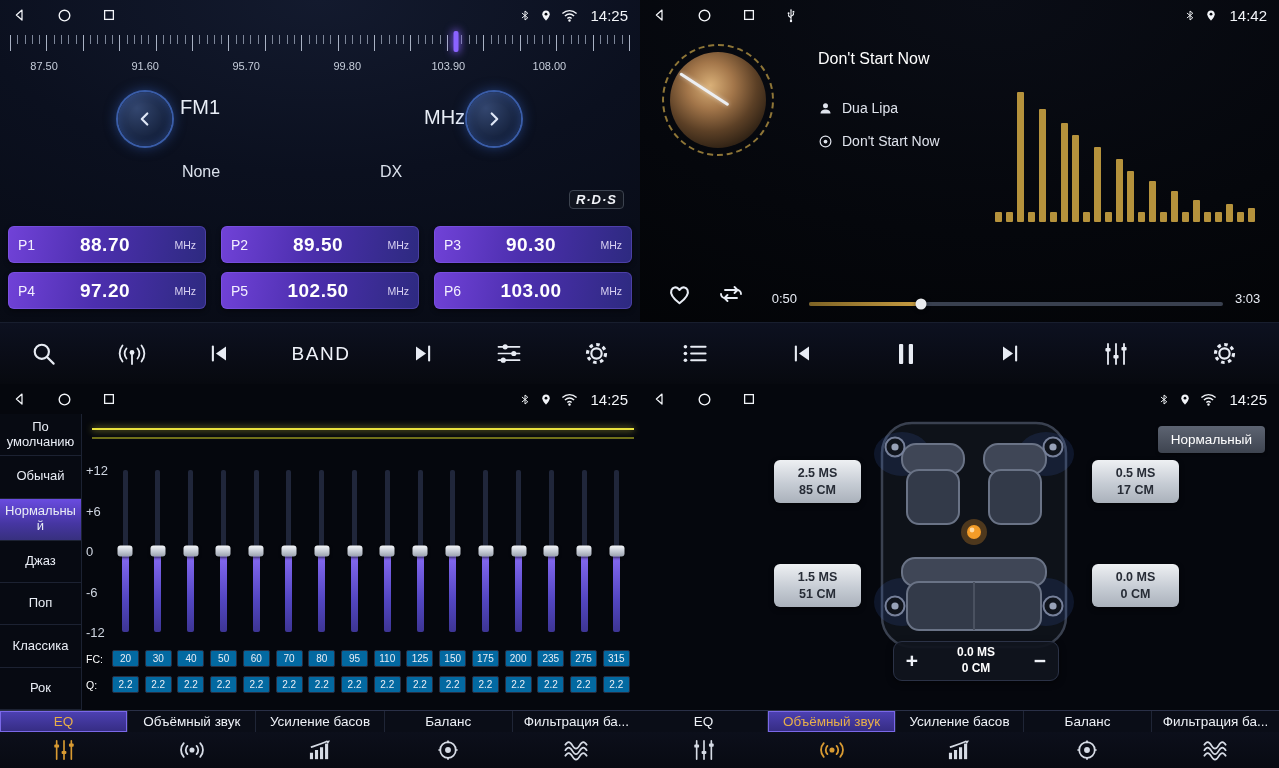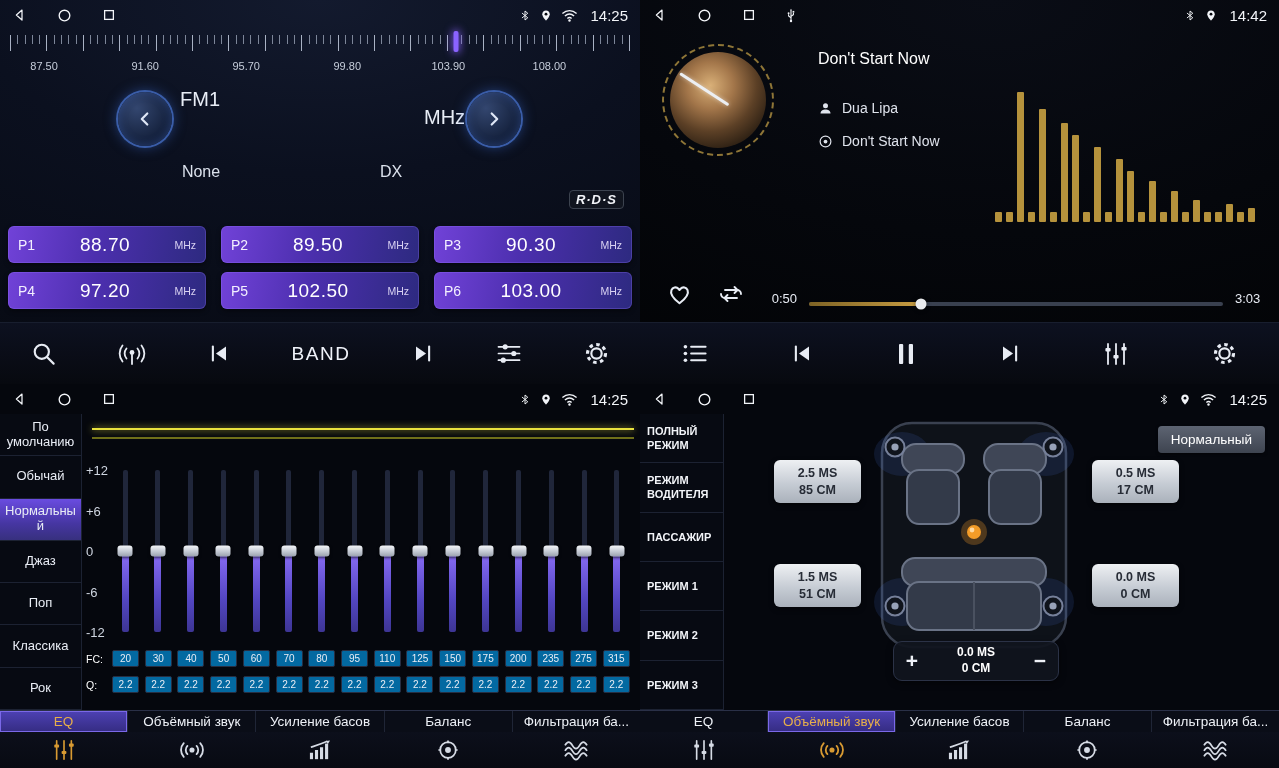--- a/index.html
+++ b/index.html
@@ -24,30 +24,30 @@
   .ruler{position:absolute;left:10px;right:10px;top:30px;height:52px}
   .ticks{position:absolute;left:0;right:0;top:5px;height:18px;display:flex;justify-content:space-between;align-items:flex-start}
   .ticks i{width:1px;height:9px;background:#7d8699}
   .ticks i.tall{height:16px;background:#a9b2c4}
   .scale-labels{position:absolute;left:0;right:0;top:30px;height:16px}
   .scale-label{position:absolute;transform:translateX(-50%);font-size:11px;color:#c6cdda}
   .pointer{position:absolute;top:1px;width:5px;height:21px;border-radius:2px;background:#8a63ff;box-shadow:0 0 9px 1px rgba(138,99,255,.9);transform:translateX(-50%)}
   .nav-btn{position:absolute;width:54px;height:54px;border-radius:50%;background:radial-gradient(circle at 35% 30%,#33466f,#16233f 62%,#0d1730 100%);box-shadow:0 0 0 2px #3a5da8,0 0 14px rgba(64,118,230,.55),inset 0 0 10px rgba(90,140,255,.3);display:flex;align-items:center;justify-content:center;color:#dfe7f6}
   #tune-down{left:118px;top:92px}
   #tune-up{left:467px;top:92px}
-  .band-label{position:absolute;left:180px;top:88px;font-size:20px;color:#e8edf6}
+  .band-label{position:absolute;left:180px;top:96px;font-size:20px;color:#e8edf6}
   .freq-big{position:absolute;left:226px;top:88px;width:192px;text-align:center;font-size:46px;font-weight:bold;color:#fff;letter-spacing:1px;text-shadow:0 0 14px rgba(255,255,255,.22)}
   .freq-unit{position:absolute;left:424px;top:106px;font-size:20px;color:#e8edf6}
   .mode-none{position:absolute;left:166px;top:163px;width:70px;text-align:center;font-size:16px;color:#dbe1ec}
   .mode-dx{position:absolute;left:366px;top:163px;width:50px;text-align:center;font-size:16px;color:#dbe1ec}
   .rds-badge{position:absolute;right:16px;top:190px;font-size:13px;font-style:italic;font-weight:bold;color:#f2f4f8;background:#11151f;border:1px solid #3c434f;border-radius:4px;padding:1px 6px;letter-spacing:1px}
   .presets{position:absolute;left:8px;right:8px;top:226px;display:grid;grid-template-columns:1fr 1fr 1fr;column-gap:15px;row-gap:9px}
   .preset{height:37px;border-radius:6px;display:flex;align-items:center;padding:0 10px;background:linear-gradient(100deg,#7142d8 0%,#4c2fae 45%,#2d2a80 100%);box-shadow:inset 0 0 0 1px rgba(150,120,255,.28),0 2px 5px rgba(0,0,0,.45);color:#fff}
   .p-label{font-size:14px;width:26px;text-align:left;color:#f3efff}
-  .p-freq{flex:1;text-align:center;font-size:19px;font-weight:normal;letter-spacing:.5px}
+  .p-freq{flex:1;text-align:center;font-size:19px;font-weight:bold;letter-spacing:.5px}
   .p-unit{width:30px;text-align:right;font-size:10.5px;color:#d9d2f2}
   .toolbar{position:absolute;left:0;right:0;bottom:0;height:62px;display:flex;align-items:center;justify-content:space-around;background:linear-gradient(180deg,#0d1120,#07090f);border-top:1px solid #181e2e;color:#e8ecf4}
   .tb{display:flex;align-items:center;justify-content:center}
   .band-btn{font-size:19px;letter-spacing:1.5px;color:#f0f3fa}
 
   
   .album-ring{position:absolute;left:22px;top:44px;width:112px;height:112px;border-radius:50%;border:2px dashed #8f7637;display:flex;align-items:center;justify-content:center}
   .album-img{width:96px;height:96px;border-radius:50%;background:radial-gradient(circle at 42% 35%,#d9b078 0%,#a3764a 28%,#5c4026 55%,#241a10 82%,#120d08 100%);position:relative;overflow:hidden}
   .album-stick{position:absolute;left:16px;top:26px;width:58px;height:3px;background:#eceff3;border-radius:2px;transform:rotate(33deg);transform-origin:left center;box-shadow:0 0 4px rgba(255,255,255,.5)}
   .track-title{position:absolute;left:178px;top:50px;font-size:16px;color:#fff}
@@ -868,28 +868,20 @@
               <path d="M2 6.2C8 .8 16 .8 22 6.2" fill="none" stroke="currentColor" stroke-width="2"></path>
               <path d="M5.5 9.8C9.4 6.4 14.6 6.4 18.5 9.8" fill="none" stroke="currentColor" stroke-width="2"></path>
               <path d="M9 13.2c1.8-1.5 4.2-1.5 6 0" fill="none" stroke="currentColor" stroke-width="2"></path>
               <circle cx="12" cy="16" r="1.7" fill="currentColor"></circle>
             </svg>
           </span>
         <span class="sb-time">14:25</span>
       </div>
     </header>
 
-    <aside class="sur-sidebar">
-        <div class="mode-item">ПОЛНЫЙ РЕЖИМ</div>
-        <div class="mode-item">РЕЖИМ ВОДИТЕЛЯ</div>
-        <div class="mode-item">ПАССАЖИР</div>
-        <div class="mode-item">РЕЖИМ 1</div>
-        <div class="mode-item">РЕЖИМ 2</div>
-        <div class="mode-item">РЕЖИМ 3</div>
-      </aside>
 
     <button class="profile-btn">Нормальный</button>
 
     <div class="car-wrap">
       <svg viewBox="0 0 212 230" width="212" height="230">
         <rect x="14" y="3" width="184" height="224" rx="30" fill="#0e1219" stroke="#3a4150" stroke-width="2.5"></rect>
         <ellipse cx="34" cy="34" rx="28" ry="22" fill="rgba(80,130,255,0.12)"></ellipse>
         <ellipse cx="178" cy="34" rx="28" ry="22" fill="rgba(80,130,255,0.12)"></ellipse>
         <ellipse cx="34" cy="182" rx="28" ry="24" fill="rgba(80,130,255,0.12)"></ellipse>
         <ellipse cx="178" cy="182" rx="28" ry="24" fill="rgba(80,130,255,0.12)"></ellipse>

